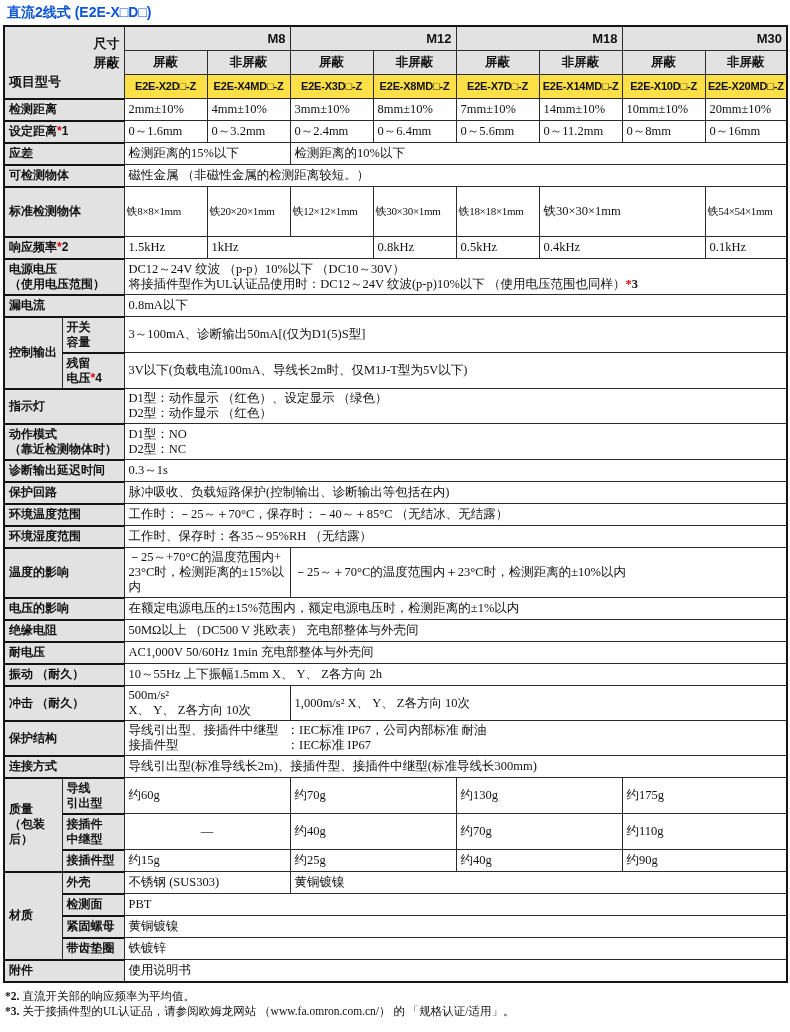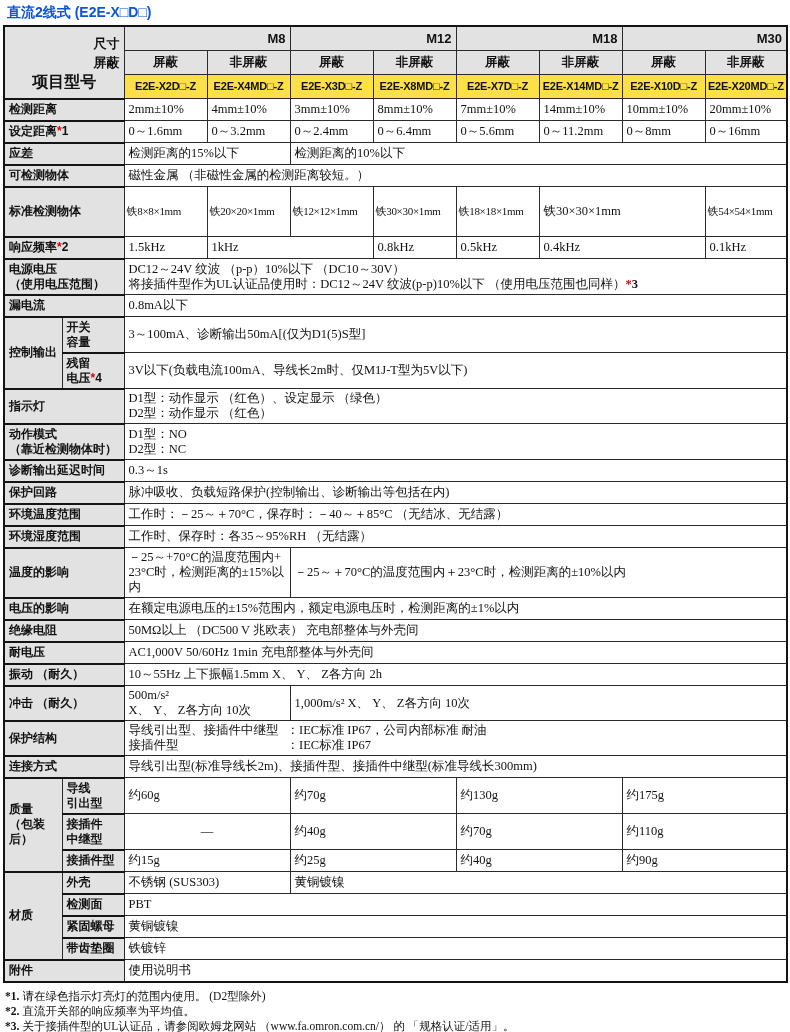--- a/index.html
+++ b/index.html
@@ -28,21 +28,21 @@
     font-weight:bold;
   }
   td.size-h{text-align:right;font-size:13px;height:19px;}
   td.shield-h{text-align:center;font-size:12.5px;height:19px;}
   td.model-h{
     background:#fde047;font-family:"Liberation Sans","DejaVu Sans",sans-serif;
     font-weight:bold;font-size:11px;text-align:center;height:19px;
     padding:2px 1px;letter-spacing:-0.2px;
   }
   .corner-line{text-align:right;font-size:13px;line-height:19px;}
-  .corner-last{display:flex;justify-content:center;font-size:16px;line-height:19px;}
+  .corner-last{display:flex;justify-content:flex-start;font-size:13px;line-height:19px;}
   
   td.glabel,td.rlabel{
     background:#e2e2e2;font-family:"Liberation Sans","DejaVu Sans",sans-serif;
     font-weight:bold;font-size:12px;line-height:15px;
     border-top:2px solid #141414;border-bottom:2px solid #141414;
   }
   
   td.val{background:#ffffff;height:17px;}
   td.val.center{text-align:center;}
   td.val.small{font-size:11px;letter-spacing:-0.3px;padding:16px 2px;}
@@ -498,16 +498,15 @@
           <div>附件</div>
         </td>
         <td class="val" colspan="8">
           <div>使用说明书</div>
         </td>
       </tr>
     </tbody>
 </table>
 
 <div class="footnotes" id="footnotes">
-    <div class="fn-line"><span class="fn-mark">*1.</span><span>请在绿色指示灯亮灯的范围内使用。 (D2型除外)</span></div>
     <div class="fn-line"><span class="fn-mark">*2.</span><span>直流开关部的响应频率为平均值。</span></div>
     <div class="fn-line"><span class="fn-mark">*3.</span><span>关于接插件型的UL认证品，请参阅欧姆龙网站 （www.fa.omron.com.cn/） 的 「规格认证/适用」。</span></div>
   </div>
 
 </body></html>

